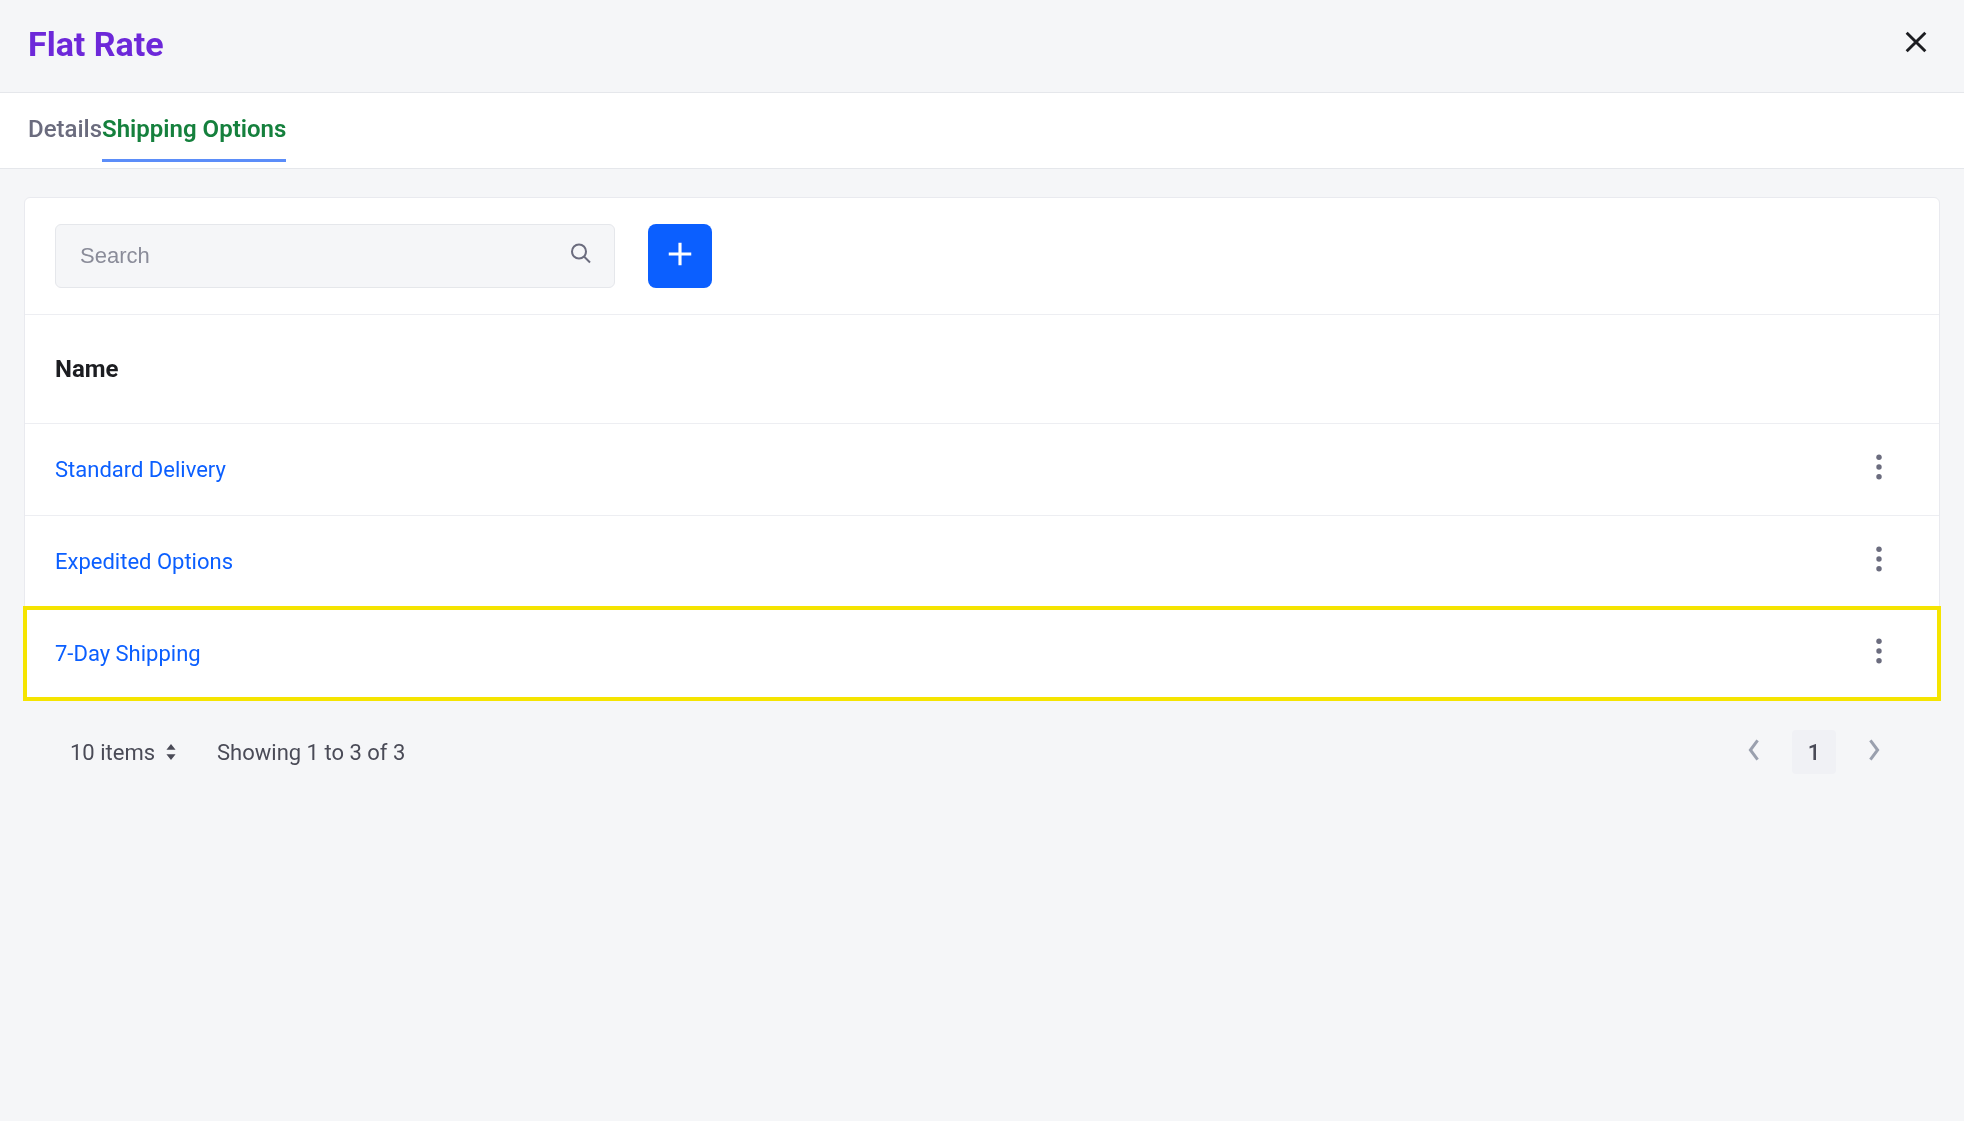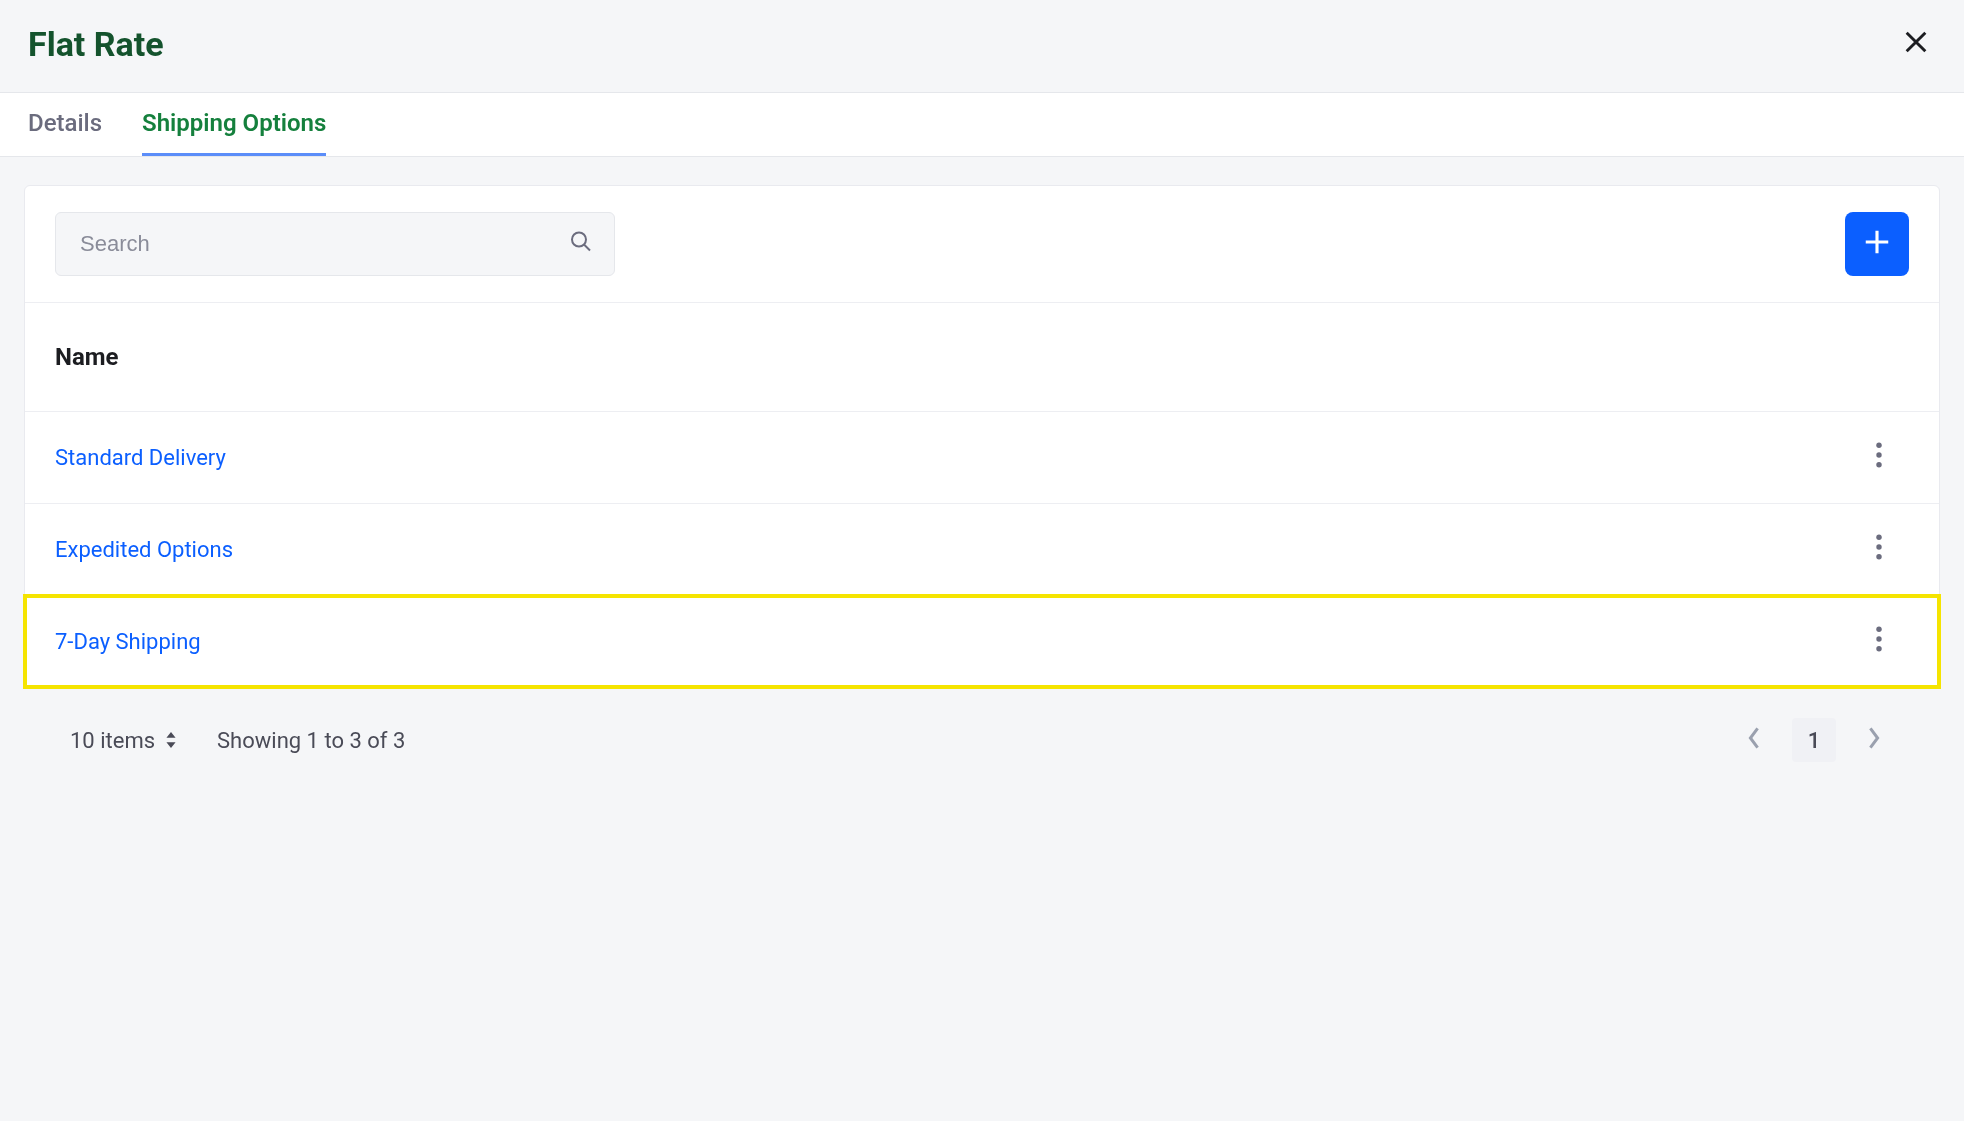--- a/index.html
+++ b/index.html
@@ -11,36 +11,35 @@
   }
   .header {
     display: flex;
     justify-content: space-between;
     align-items: center;
     padding: 24px 28px 28px 28px;
   }
   .header h1 {
     font-size: 34px;
     font-weight: 700;
-    color: #14532d;
+    color: #6d28d9;
   }
   .close-btn {
     cursor: pointer;
     width: 40px; height: 40px;
     display:flex; align-items:center; justify-content:center;
   }
   .close-btn svg { width: 28px; height: 28px; stroke: #1c1d21; stroke-width:2.5; }
 
   .tabs {
     background: #fff;
     border-top: 1px solid #e5e7eb;
     border-bottom: 1px solid #e5e7eb;
     display: flex;
-    padding: 0 28px;
-    gap: 40px;
+    padding: 6px 28px;
   }
   .tab {
     padding: 16px 0;
     font-size: 24px;
     color: #6b6c7e;
     cursor: pointer;
     border-bottom: 3px solid transparent;
     font-weight:500;
   }
   .tab.active {
@@ -51,21 +50,20 @@
 
   .panel {
     margin: 28px 24px 0 24px;
     background: #fff;
     border: 1px solid #e9eaef;
     border-radius: 6px;
   }
 
   .toolbar {
     display: flex;
-    justify-content: space-between;
     align-items: center;
     padding: 26px 30px;
     gap: 33px;
   }
 
   .search-wrap {
     position: relative;
     width: 560px;
   }
   .search-input {

